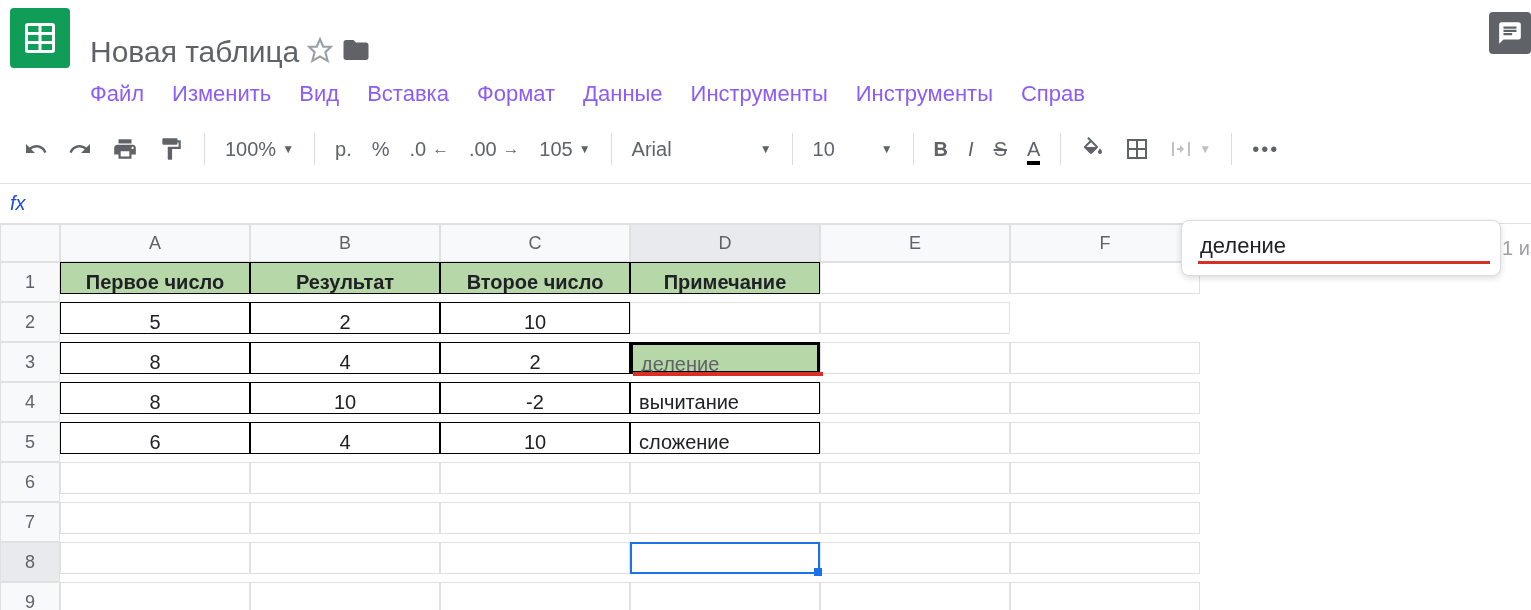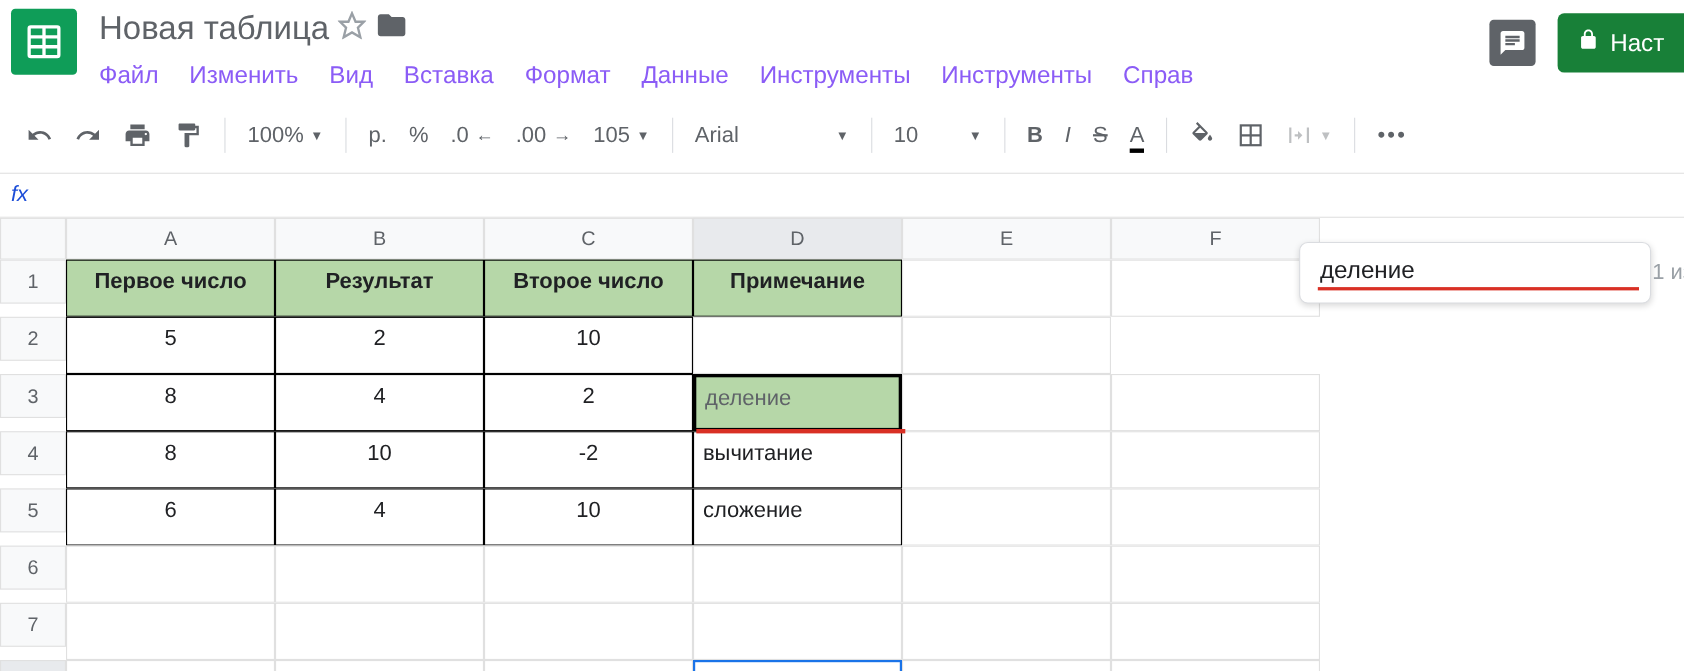--- a/index.html
+++ b/index.html
@@ -21,21 +21,21 @@
   .logo {
     width: 60px; height: 60px;
     background: #0f9d58;
     border-radius: 4px;
     display:flex;align-items:center;justify-content:center;
     margin-right: 20px;
     flex-shrink:0;
   }
   .logo svg { width: 36px; height: 36px; }
   .title-area { flex: 1; }
-  .title-row { display:flex; align-items:center; gap:8px; }
+  .title-row { display:flex; align-items:center; gap:8px;margin-top:27px; }
   .doc-title { font-size: 30px; color:#5f6368; }
   .star-icon, .folder-icon { color:#9aa0a6; }
   .menu-row { display:flex; gap:28px; margin-top:12px; font-size:22px; color:#8b5cf6; }
   .menu-item { cursor:pointer; }
   .right-controls {
     position:absolute; top:12px; right:0;
     display:flex; align-items:center; gap:20px;
   }
   .comment-btn {
     width:42px;height:42px;background:#5f6368;border-radius:4px;
@@ -66,21 +66,21 @@
     background:#f8f9fa;border:1px solid #e0e0e0;color:#5f6368;
     text-align:center;font-size:18px;
   }
   .corner { width:60px;height:38px; }
   .col-header { height:38px;line-height:36px; }
   .col-A,.col-B,.col-C,.col-D { width:190px; }
   .col-E,.col-F,.col-G { width:190px; }
   .rownum { width:60px;height:40px;line-height:38px; }
   .grid-row { display:flex; }
   .cell {
-    border:1px solid #e0e0e0;height:52px;line-height:38px;
+    border:1px solid #e0e0e0;height:32px;line-height:38px;
     font-size:20px;padding:0 8px;text-align:center;background:#fff;
   }
   .cell.left { text-align:left; }
   .data-border { border:1px solid #000; }
   .header-cell {
     background:#b6d7a8;font-weight:bold;border:1px solid #000;
     text-align:center;
   }
   .found-cell {
     background:#b6d7a8;border:3px solid #000;color:#5f6368;
@@ -159,28 +159,20 @@
     </div>
   </div>
 </div>
 
 <div class="right-controls">
   <div class="comment-btn">
     <svg width="26" height="26" viewBox="0 0 24 24" fill="#fff">
         <path d="M20 2H4c-1.1 0-2 .9-2 2v18l4-4h14c1.1 0 2-.9 2-2V4c0-1.1-.9-2-2-2zM6 9h12v2H6zm0-3h12v2H6zm0 6h8v2H6z"></path>
       </svg>
   </div>
-  <div class="share-btn">
-    <span>
-      <svg width="20" height="20" viewBox="0 0 24 24" fill="#fff">
-          <path d="M18 8h-1V6c0-2.76-2.24-5-5-5S7 3.24 7 6v2H6c-1.1 0-2 .9-2 2v10c0 1.1.9 2 2 2h12c1.1 0 2-.9 2-2V10c0-1.1-.9-2-2-2zM9 6c0-1.66 1.34-3 3-3s3 1.34 3 3v2H9V6z"></path>
-        </svg>
-    </span>
-    <span>Наст</span>
-  </div>
 </div>
 
 <div class="toolbar">
   <span class="tb-btn">
       <svg width="24" height="24" viewBox="0 0 24 24" fill="#5f6368">
         <path d="M12.5 8c-2.65 0-5.05.99-6.9 2.6L2 7v9h9l-3.62-3.62c1.39-1.16 3.16-1.88 5.12-1.88 3.54 0 6.55 2.31 7.6 5.5l2.37-.78C21.08 11.03 17.15 8 12.5 8z"></path>
       </svg>
     </span>
   <span class="tb-btn">
       <svg width="24" height="24" viewBox="0 0 24 24" fill="#5f6368">

